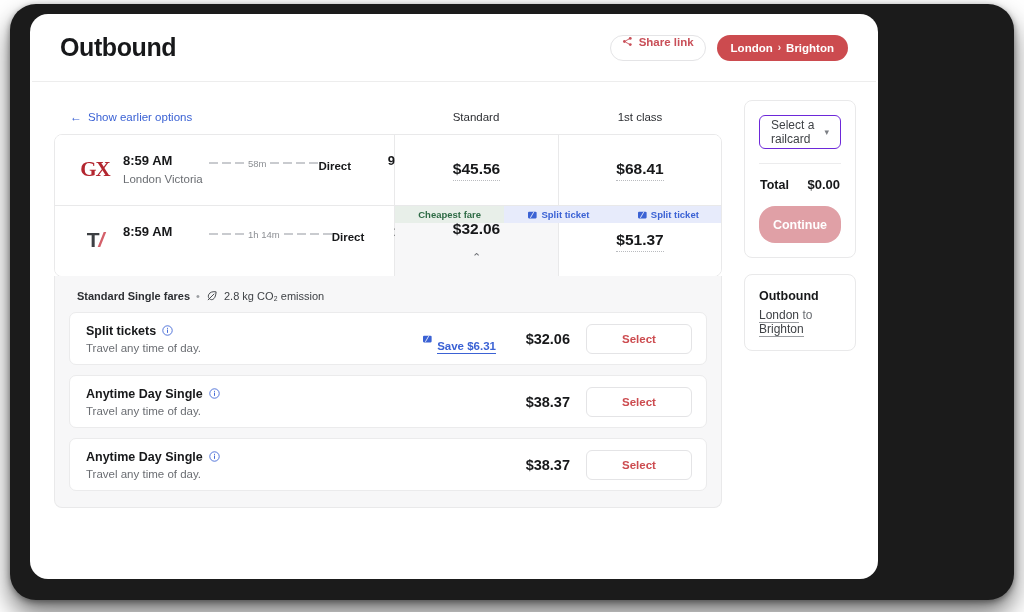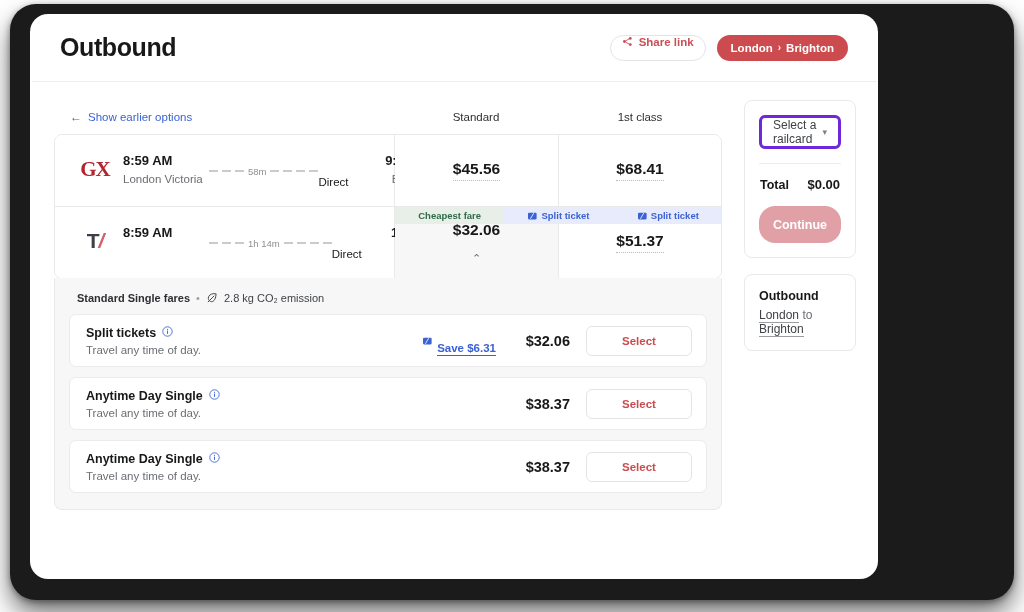--- a/index.html
+++ b/index.html
@@ -168,21 +168,21 @@
   .dur-line {
     width: 100%;
     display: flex;
     align-items: center;
     gap: 4px;
     justify-content: center;
   }
   .dashes { flex: 1; display: flex; gap: 4px; justify-content: center; }
   .dashes i { display:block; width: 9px; height: 1.5px; background: #c9cbcf; }
   .dur-txt { font-size: 9.5px; color: #8c8f94; white-space: nowrap; }
-  .direct { font-size: 11.5px; font-weight: normal; color: #17181a; margin-top: 22px; }
+  .direct { font-size: 11.5px; font-weight: bold; color: #17181a; margin-top: 6px; }
 
   .fare-cell {
     width: 164px;
     display: flex;
     flex-direction: column;
     align-items: center;
     justify-content: center;
     position: relative;
     background: #fff;
   }
@@ -253,21 +253,21 @@
     border: 1px solid #ebebec;
     border-radius: 7px;
     height: 53px;
     display: flex;
     align-items: center;
     padding: 0 14px 0 16px;
   }
   .fare-card + .fare-card { margin-top: 10px; }
   .fc-left { flex: 1; }
   .fc-name {
-    display: flex; align-items: flex-start; gap: 6px;
+    display: flex; align-items: center; gap: 6px;
     font-size: 12.5px; font-weight: bold; color: #17181a;
   }
   .info-ico { width: 11px; height: 11px; display:block; cursor: pointer; }
   .fc-sub { font-size: 11.5px; color: #6b6e73; margin-top: 4px; }
 
   .save-tag {
     display: flex; align-items: center; gap: 5px;
     font-size: 11.5px; font-weight: bold; color: #3b62d4;
     margin-right: 16px;
     cursor: pointer;
@@ -294,21 +294,21 @@
   .panel {
     border: 1px solid #e9e9ea;
     border-radius: 8px;
     background: #fff;
     padding: 14px;
   }
   .panel + .panel { margin-top: 16px; }
 
   .railcard-select {
     height: 34px;
-    border: 3px solid #6d28d9;
+    border: 1px solid #6d28d9;
     border-radius: 6px;
     display: flex; align-items: center; justify-content: space-between;
     padding: 0 11px;
     font-size: 12px;
     color: #3f4246;
     cursor: pointer;
   }
   .caret { font-size: 9px; color: #7c7f84; }
 
   .hr { height: 1px; background: #ececed; margin: 14px 0 0 0; }

